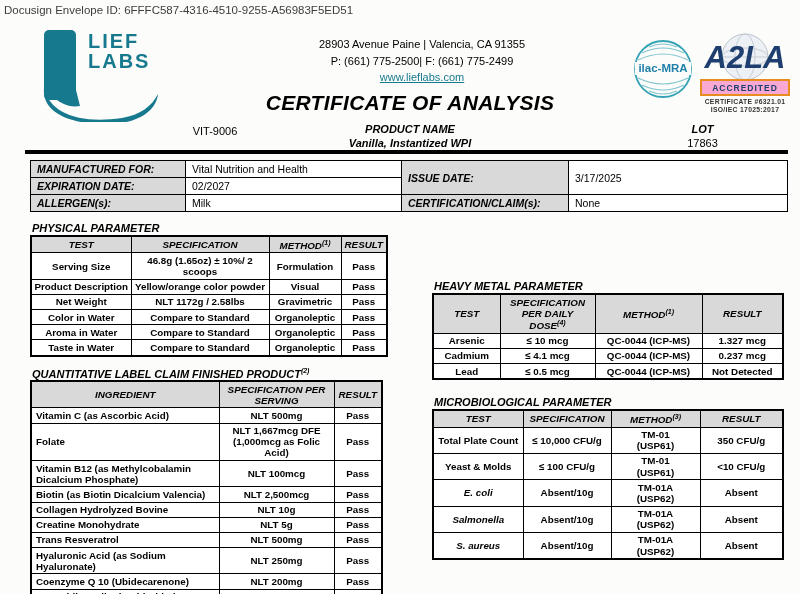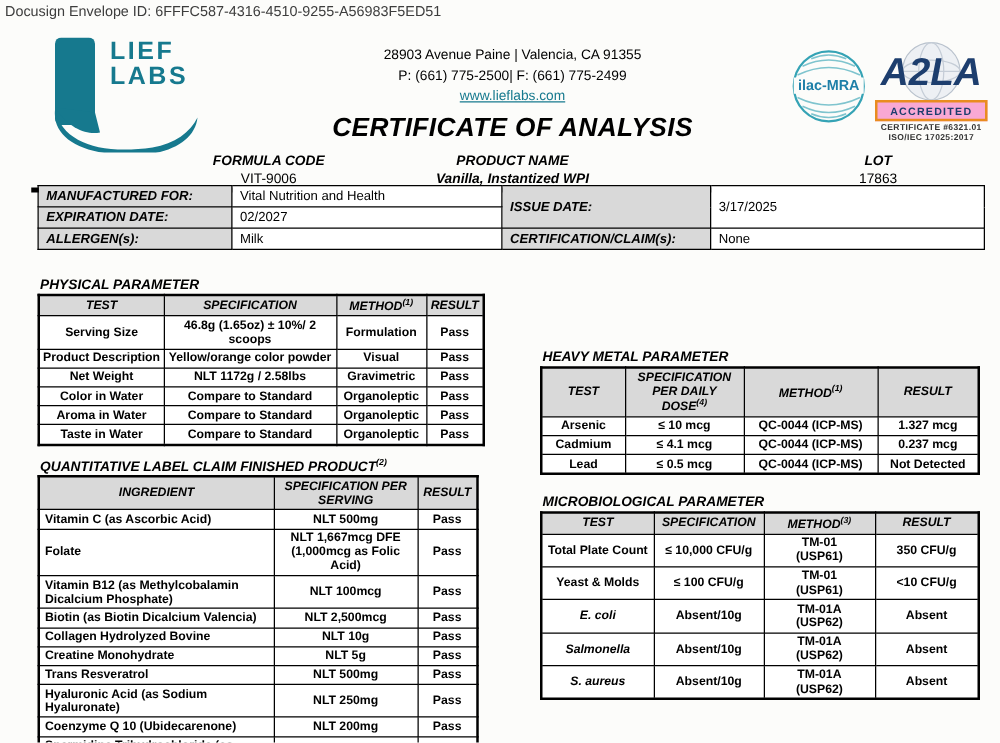--- a/index.html
+++ b/index.html
@@ -10,21 +10,21 @@
   }
   .docusign { position: absolute; left: 4px; top: 4px; font-size: 11.5px; color: #3d3d3d; }
 
   
   .logo { position: absolute; left: 36px; top: 30px; width: 130px; height: 92px; }
   .logo svg { position: absolute; left: 0; top: 0; }
   .logo-text { position: absolute; left: 52px; top: 1px; color: #16798E; font-weight: bold;
                font-size: 20px; line-height: 20px; letter-spacing: 2px; }
 
   
-  .addr { position: absolute; left: 240px; top: 36px; width: 340px; text-align: center;
+  .addr { position: absolute; left: 252px; top: 36px; width: 340px; text-align: center;
           font-size: 11px; line-height: 1.5; }
   .addr a { color: #16798E; text-decoration: underline; cursor: pointer; }
 
   
   .seal-ilac { position: absolute; left: 633px; top: 39px; }
   .a2la { position: absolute; left: 700px; top: 32px; width: 90px; text-align: center; }
   .accredited-box { border: 2px solid #E98C20; background: #f9a8d4; color: #1D3E6E; font-weight: bold;
                     font-size: 8.5px; letter-spacing: 1px; padding: 1.5px 1px; position: relative; margin-top: -7px; }
   .cert-line { font-size: 6.8px; color: #333; margin-top: 1.5px; font-weight: bold; letter-spacing: 0.3px; }
 
@@ -36,21 +36,21 @@
   .pi-formula { left: 80px;  width: 270px; }
   .pi-product { left: 265px; width: 290px; }
   .pi-lot     { left: 610px; width: 185px; }
   .pi-label { font-size: 11px; font-weight: bold; font-style: italic; }
   .pi-value { font-size: 11px; margin-top: 2px; }
   .pi-product .pi-value { font-weight: bold; font-style: italic; }
 
   .rule { position: absolute; left: 25px; top: 150px; width: 763px; height: 4px; background: #000; }
 
   
-  .info-table { position: absolute; left: 30px; top: 148px; border-collapse: collapse; table-layout: fixed; }
+  .info-table { position: absolute; left: 30px; top: 160px; border-collapse: collapse; table-layout: fixed; }
   .info-table td { border: 1.5px solid #000; font-size: 10.5px; padding: 1px 6px; height: 17px; background: #fff; }
   .info-table td.lbl { background: #D9D9D9; font-weight: bold; font-style: italic; }
 
   .colL { position: absolute; left: 30px; top: 222px; width: 356px; }
   .colR { position: absolute; left: 432px; top: 236px; width: 350px; margin-top: 44px; }
   .sec-title { font-size: 11px; font-weight: bold; font-style: italic; margin: 0 0 1px 2px; }
   .mt { margin-top: 10px; }
 
   .tbl { border-collapse: collapse; table-layout: fixed; border: 2px solid #000; background: #fff; }
   .tbl th, .tbl td { border: 1px solid #000; font-size: 9.8px; line-height: 1.14; text-align: center;
@@ -106,21 +106,20 @@
     <text x="43" y="36" text-anchor="middle" font-size="31" font-weight="bold" font-style="italic" font-family="Liberation Sans, sans-serif" fill="#1D3E6E">A2LA</text>
   </svg>
   <div class="accredited-box">ACCREDITED</div>
   <div class="cert-line">CERTIFICATE #6321.01</div>
   <div class="cert-line">ISO/IEC 17025:2017</div>
 </div>
 
 <div class="title">CERTIFICATE OF ANALYSIS</div>
 
 <div class="pi pi-formula">
-  <div class="pi-label">FORMULA CODE</div>
   <div class="pi-value">VIT-9006</div>
 </div>
 <div class="pi pi-product">
   <div class="pi-label">PRODUCT NAME</div>
   <div class="pi-value">Vanilla, Instantized WPI</div>
 </div>
 <div class="pi pi-lot">
   <div class="pi-label">LOT</div>
   <div class="pi-value">17863</div>
 </div>

